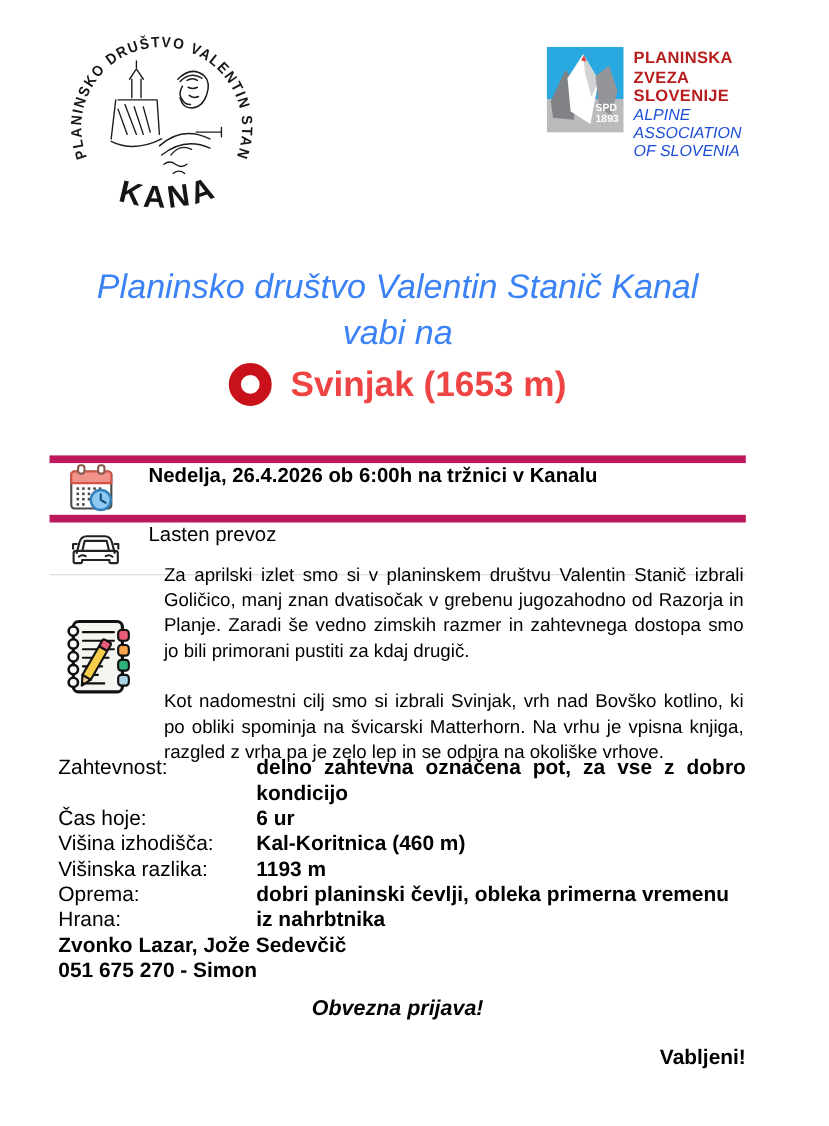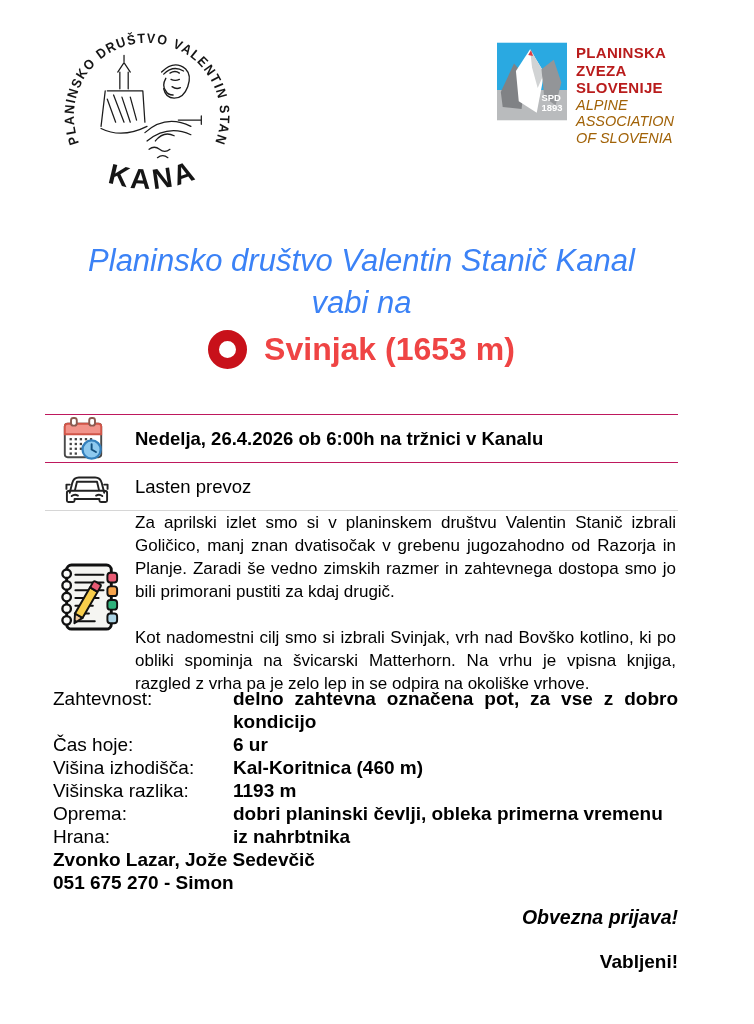--- a/index.html
+++ b/index.html
@@ -6,48 +6,48 @@
   body {
     width:754px; height:1024px; background:#ffffff; position:relative;
     font-family:"Liberation Sans", sans-serif; color:#000; overflow:hidden;
   }
   
   .club-logo { position:absolute; left:53px; top:24px; width:188px; height:188px; }
   .pzs-logo { position:absolute; left:497px; top:42px; display:flex; gap:9px; align-items:flex-start; }
   .pzs-emblem { width:70px; height:79px; display:block; }
   .pzs-text { padding-top:2px; }
   .pzs-name div { font-weight:bold; font-size:15px; line-height:17.5px; color:#b91c1c; letter-spacing:0.3px; }
-  .pzs-sub div { font-style:italic; font-size:14.5px; line-height:16.5px; color:#a16207; }
+  .pzs-sub div { font-style:italic; font-size:14.5px; line-height:16.5px; color:#1d4ed8; }
   
   .title-block { position:absolute; left:39px; top:240px; width:645px; text-align:center; }
   .title-line { font-style:italic; font-size:31px; line-height:42px; color:#3b82f6; }
   .peak-row { display:flex; justify-content:center; align-items:center; gap:17px; margin-top:3px; height:44px; }
   .red-ring { width:17px; height:17px; border:11px solid #c8111a; border-radius:50%; flex-shrink:0; }
   .peak-name { font-weight:bold; font-size:32px; color:#ef4444; }
   
   .schedule { position:absolute; left:45px; top:414px; width:633px; }
-  .srow { display:flex; align-items:center; border-top:1px solid #be185d; height:47px; }
+  .srow { display:flex; align-items:flex-start; border-top:7px solid #be185d; height:47px; }
   .srow.last { border-bottom:1px solid #d6d6d6; }
   .sicon { width:90px; flex-shrink:0; display:flex; align-items:center; padding-left:15px; box-sizing:border-box; }
   .stext-bold { font-weight:bold; font-size:18.5px; }
   .stext { font-size:18.5px; }
   
   .description { position:absolute; left:45px; top:511px; width:633px; }
   .desc-icon { position:absolute; left:10px; top:46px; }
   .desc-text { margin-left:90px; width:541px; text-align:justify; font-size:17px; line-height:23px; }
-  .desc-text p { margin:0 0 23px 0; }
+  .desc-text p { margin:0 0 23px 14px; }
   .desc-text p:last-child { margin-bottom:0; }
   
   .details { position:absolute; left:53px; top:687px; width:625px; }
   .drow { display:flex;gap:13px; }
   .dlabel { width:167px; flex-shrink:0; font-size:19px; line-height:23px; }
   .dvalue { font-weight:bold; font-size:19px; line-height:23px; width:458px; }
   .dvalue.justify { text-align:justify; }
   
-  .note { position:absolute; left:45px; top:906px; width:633px; text-align:right;
+  .note { position:absolute; left:45px; top:906px; width:633px; text-align:center;
           font-weight:bold; font-style:italic; font-size:19.5px; }
   .closing { position:absolute; left:45px; top:951px; width:633px; text-align:right;
              font-weight:bold; font-size:19px; }
   svg { display:block; }
 </style>
 </head>
 <body>
 
 <div class="page">
 

